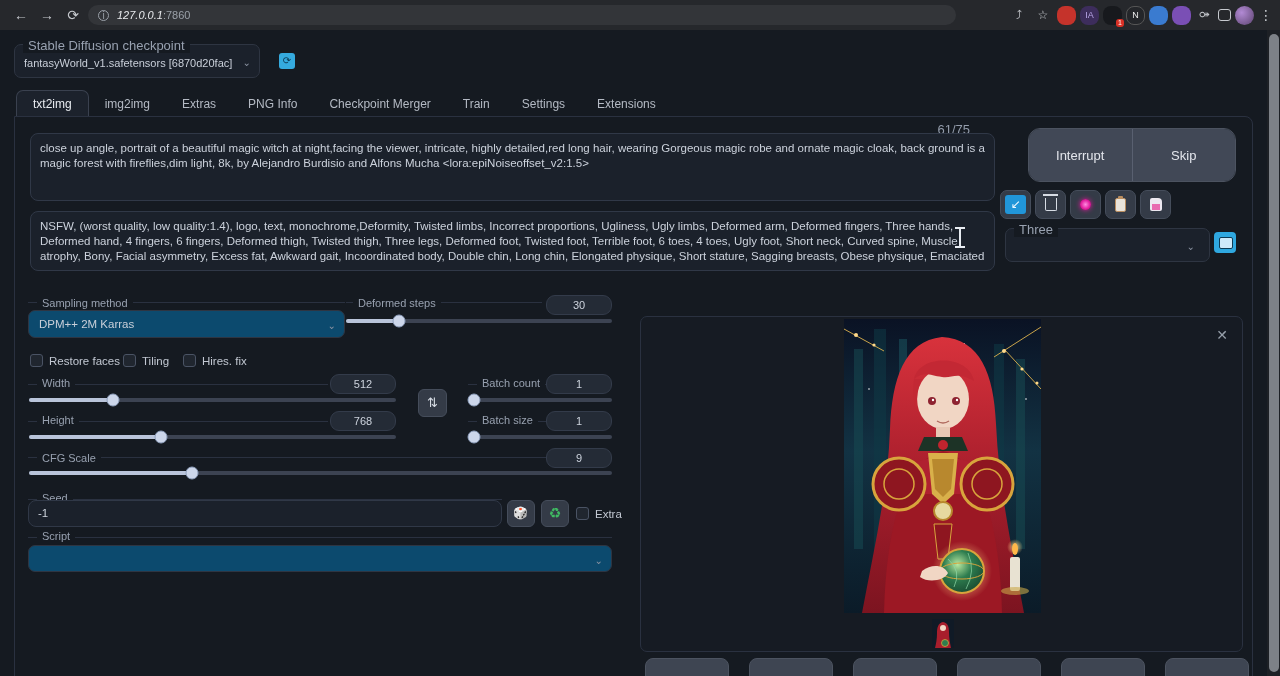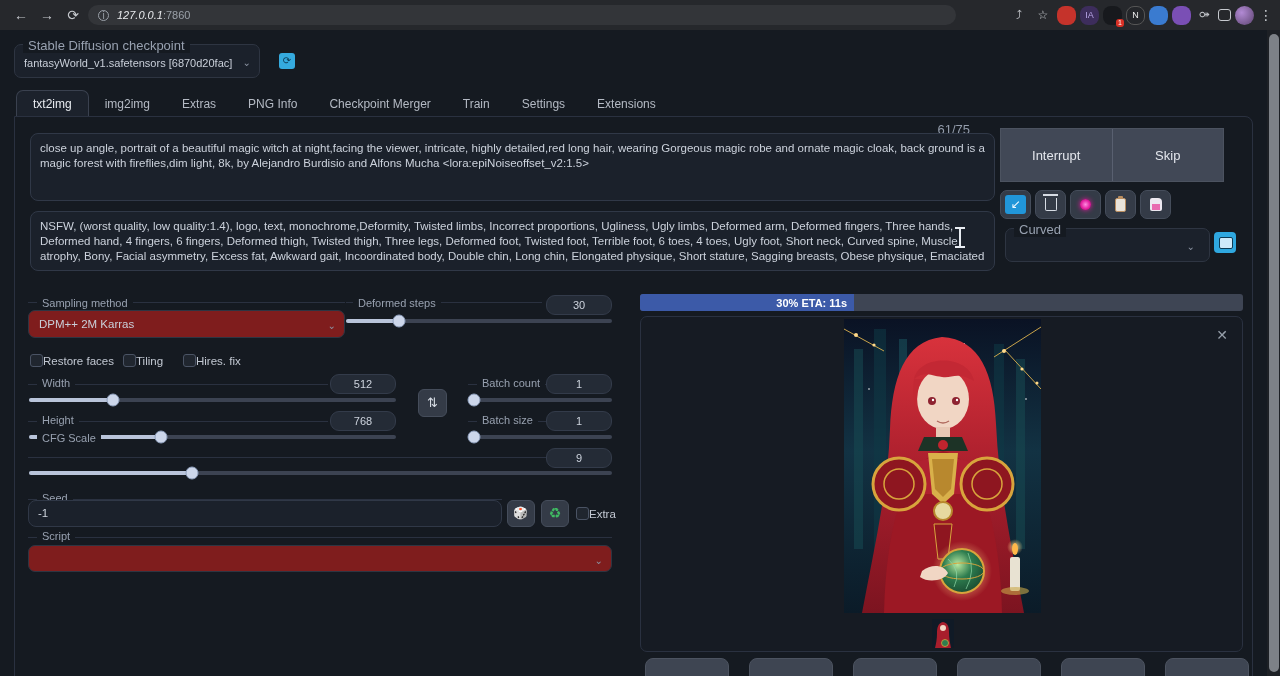--- a/index.html
+++ b/index.html
@@ -43,31 +43,31 @@
   .ibeam:after { content:""; position:absolute; left:0; top:0; width:10px; height:2px; background:#e8ecf2; box-shadow:0 19px 0 #e8ecf2; }
 
   
   .num-box { position:absolute; height:20px; background:#242b36; border:1px solid #333b4a; border-radius:9px; color:#cdd3dd; font-size:11px; text-align:center; line-height:18px; }
   .slider { position:absolute; height:4px; background:#3c4352; border-radius:2px; }
   .slider .fill { position:absolute; left:0; top:0; height:4px; background:#b9c4da; border-radius:2px; width:var(--p,0%); }
   .slider .thumb { position:absolute; top:50%; left:var(--p,0%); width:13px; height:13px; background:#ccd6ea; border:1px solid #8fa0bd; border-radius:50%; transform:translate(-50%,-50%); cursor:pointer; }
   .lbl { position:absolute; font-size:11px; color:#98a1b0; white-space:nowrap; }
   .hline { position:absolute; height:1px; background:#2a3140; }
 
-  .dropdown { background:#7f1d1d; border:1px solid #2e3542; border-radius:7px; position:absolute; cursor:pointer; }
+  .dropdown { background:#0c4a6e; border:1px solid #2e3542; border-radius:7px; position:absolute; cursor:pointer; }
   .dd-value { color:#c9cfd9; font-size:11.5px; padding:7px 20px 0 10px; }
 
   .checkbox { width:13px; height:13px; background:#20262f; border:1px solid #4a5364; border-radius:3px; display:inline-block; vertical-align:-2px; cursor:pointer; }
   .cb-item { position:absolute; font-size:11.5px; color:#c2c8d2; cursor:pointer; }
-  .cb-item span.t { }
+  .cb-item span.t { margin-left:6px; }
 
   .tool-btn { position:absolute; width:28px; height:27px; background:#343b47; border:1px solid #454d5b; border-radius:6px; color:#d7dce4; text-align:center; line-height:25px; font-size:13px; cursor:pointer; }
 
   
-  .run-group { position:absolute; left:1000px; top:128px; width:224px; height:54px; border-radius:0; overflow:hidden; display:flex; border:1px solid #4c5360; }
+  .run-group { position:absolute; left:1028px; top:128px; width:208px; height:54px; border-radius:12px; overflow:hidden; display:flex; border:1px solid #4c5360; }
   .run-btn { flex:1; background:#414856; color:#e3e6ec; font-size:13px; display:flex; align-items:center; justify-content:center; cursor:pointer; }
   .run-btn:first-child { border-right:1px solid #596070; }
   .icon-btn { position:absolute; top:190px; width:31px; height:29px; background:#343b47; border:1px solid #454d5b; border-radius:7px; cursor:pointer; display:flex; align-items:center; justify-content:center; }
   .styles-block { position:absolute; left:1005px; top:228px; width:205px; height:34px; }
   .styles-btn { position:absolute; left:1214px; top:232px; width:22px; height:21px; background:#2fa8e0; border-radius:4px; cursor:pointer; }
   .styles-btn:before { content:""; position:absolute; left:5px; top:5px; width:12px; height:10px; border:1.5px solid #0d3b55; border-radius:2px; background:#cfeafa; }
 
   
   .progress { position:absolute; left:640px; top:294px; width:603px; height:17px; background:#3e4554; border-radius:3px; overflow:hidden; }
   .progress .pfill { height:100%; background:#3c5aa8; width:var(--p,30%); display:flex; align-items:center; justify-content:flex-end; padding-right:7px; color:#fff; font-size:11px; font-weight:bold; }
@@ -194,21 +194,21 @@
 
   <div class="hline" style="left:468px;top:421px;width:144px"></div>
   <span class="lbl" style="left:477px;top:414px;background:#151a21;padding:0 5px">Batch size</span>
   <div class="num-box" style="left:546px;top:411px;width:66px">1</div>
   <div class="slider" style="left: 468px; top: 435px; width: 144px; --p: 4%;">
     <div class="fill"></div>
       <div class="thumb"></div>
   </div>
 
   <div class="hline" style="left:28px;top:457px;width:584px"></div>
-  <span class="lbl" style="left:37px;top:432px;background:#151a21;padding:0 5px">CFG Scale</span>
+  <span class="lbl" style="left:37px;top:452px;background:#151a21;padding:0 5px">CFG Scale</span>
   <div class="num-box" style="left:546px;top:448px;width:66px">9</div>
   <div class="slider" style="left: 29px; top: 471px; width: 583px; --p: 28%;">
     <div class="fill"></div>
       <div class="thumb"></div>
   </div>
 
   <div class="hline" style="left:28px;top:499px;width:474px"></div>
   <span class="lbl" style="left:37px;top:492px;background:#151a21;padding:0 5px">Seed</span>
   <div style="position:absolute;left:28px;top:500px;width:474px;height:27px;background:#1b212b;border:1px solid #303847;border-radius:8px;color:#ccd2dc;font-size:11.5px;padding:6px 9px">-1</div>
   <div class="tool-btn" style="left:507px;top:500px;font-size:12px">🎲</div>
@@ -235,30 +235,25 @@
       <span class="ic-dot"></span>
     </div>
   <div class="icon-btn" style="left:1105px">
       <span class="ic-clip"></span>
     </div>
   <div class="icon-btn" style="left:1140px">
       <span class="ic-floppy"></span>
     </div>
 
   <div class="styles-block bordered">
-    <span class="fset-label">Curved</span>
+    <span class="fset-label">Three</span>
     <span class="chev" style="right:14px">⌄</span>
   </div>
   <div class="styles-btn"></div>
 
-  <div class="progress" style="--p: 35.5%;">
-    <div class="pfill">
-        <span>30% ETA: 11s</span>
-      </div>
-  </div>
 
   <div class="gallery">
     <span class="close-x">✕</span>
 
     <svg class="gen-image" viewBox="0 0 197 294" preserveAspectRatio="none">
       <defs>
         <linearGradient id="bgG" x1="0" y1="0" x2="0" y2="1">
           <stop offset="0" stop-color="#0a1224"></stop>
             <stop offset="0.45" stop-color="#123243"></stop>
             <stop offset="1" stop-color="#0b1b28"></stop>

